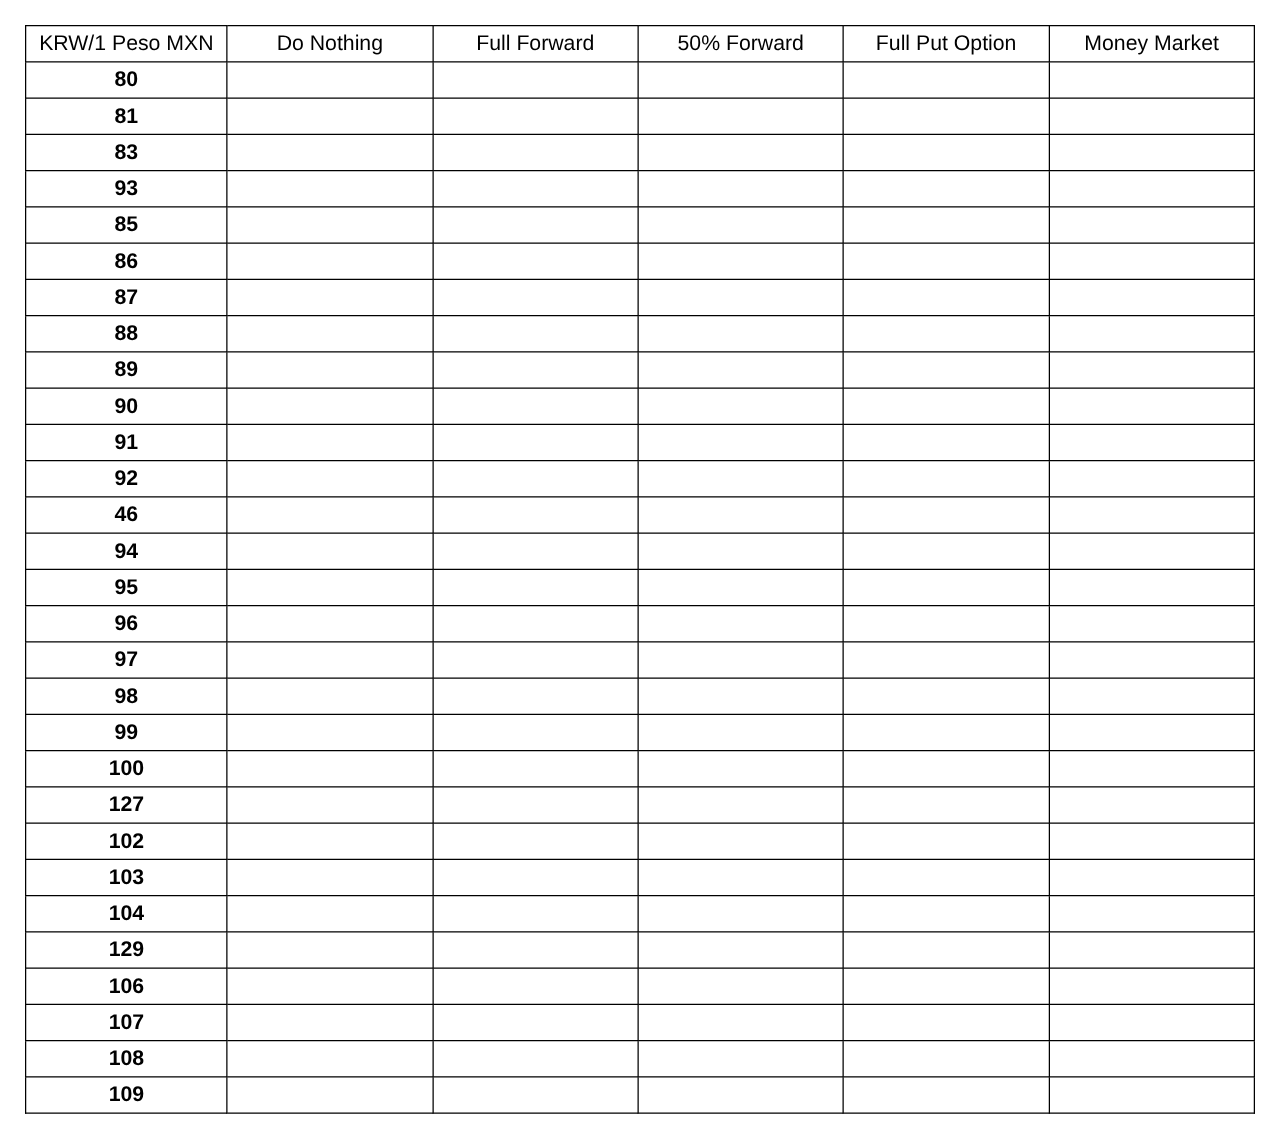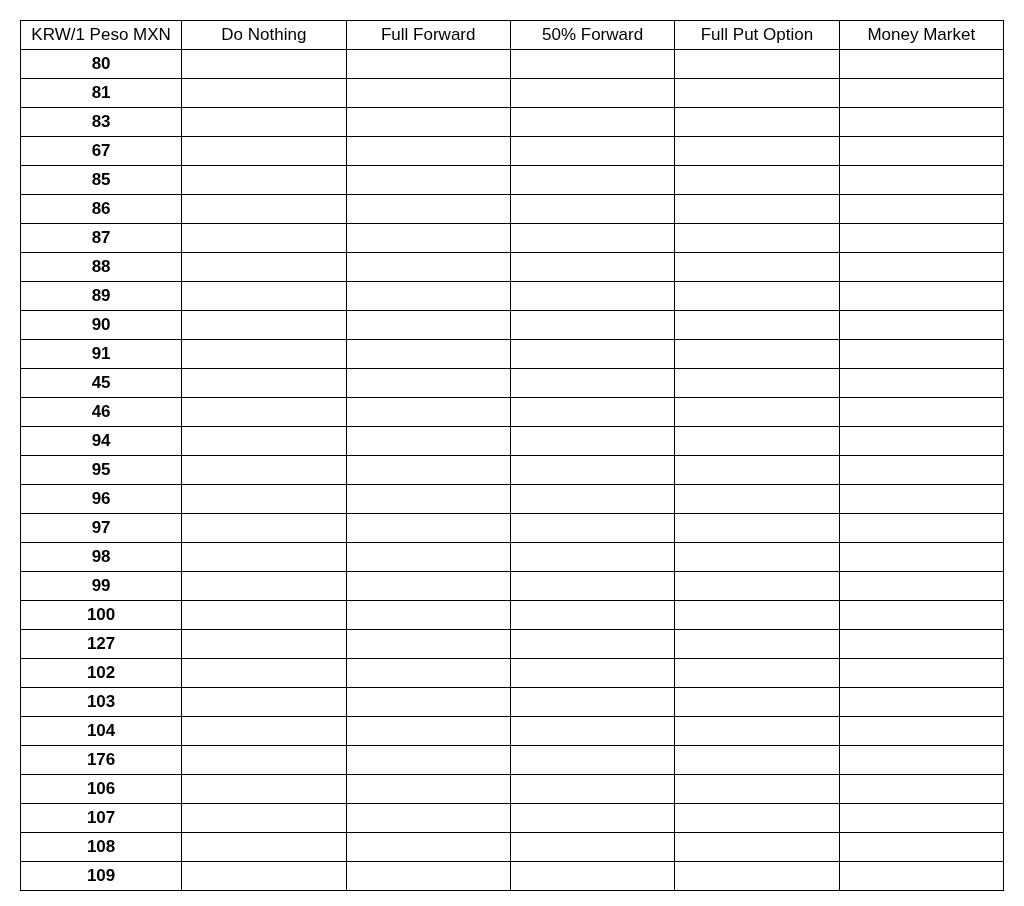--- a/index.html
+++ b/index.html
@@ -77,21 +77,21 @@
       </tr>
       <tr>
         <td>83</td>
         <td class="value-cell"></td>
         <td class="value-cell"></td>
         <td class="value-cell"></td>
         <td class="value-cell"></td>
         <td class="value-cell"></td>
       </tr>
       <tr>
-        <td>67</td>
+        <td>93</td>
         <td class="value-cell"></td>
         <td class="value-cell"></td>
         <td class="value-cell"></td>
         <td class="value-cell"></td>
         <td class="value-cell"></td>
       </tr>
       <tr>
         <td>85</td>
         <td class="value-cell"></td>
         <td class="value-cell"></td>
@@ -141,21 +141,21 @@
       </tr>
       <tr>
         <td>91</td>
         <td class="value-cell"></td>
         <td class="value-cell"></td>
         <td class="value-cell"></td>
         <td class="value-cell"></td>
         <td class="value-cell"></td>
       </tr>
       <tr>
-        <td>45</td>
+        <td>92</td>
         <td class="value-cell"></td>
         <td class="value-cell"></td>
         <td class="value-cell"></td>
         <td class="value-cell"></td>
         <td class="value-cell"></td>
       </tr>
       <tr>
         <td>46</td>
         <td class="value-cell"></td>
         <td class="value-cell"></td>
@@ -245,21 +245,21 @@
       </tr>
       <tr>
         <td>104</td>
         <td class="value-cell"></td>
         <td class="value-cell"></td>
         <td class="value-cell"></td>
         <td class="value-cell"></td>
         <td class="value-cell"></td>
       </tr>
       <tr>
-        <td>176</td>
+        <td>129</td>
         <td class="value-cell"></td>
         <td class="value-cell"></td>
         <td class="value-cell"></td>
         <td class="value-cell"></td>
         <td class="value-cell"></td>
       </tr>
       <tr>
         <td>106</td>
         <td class="value-cell"></td>
         <td class="value-cell"></td>

